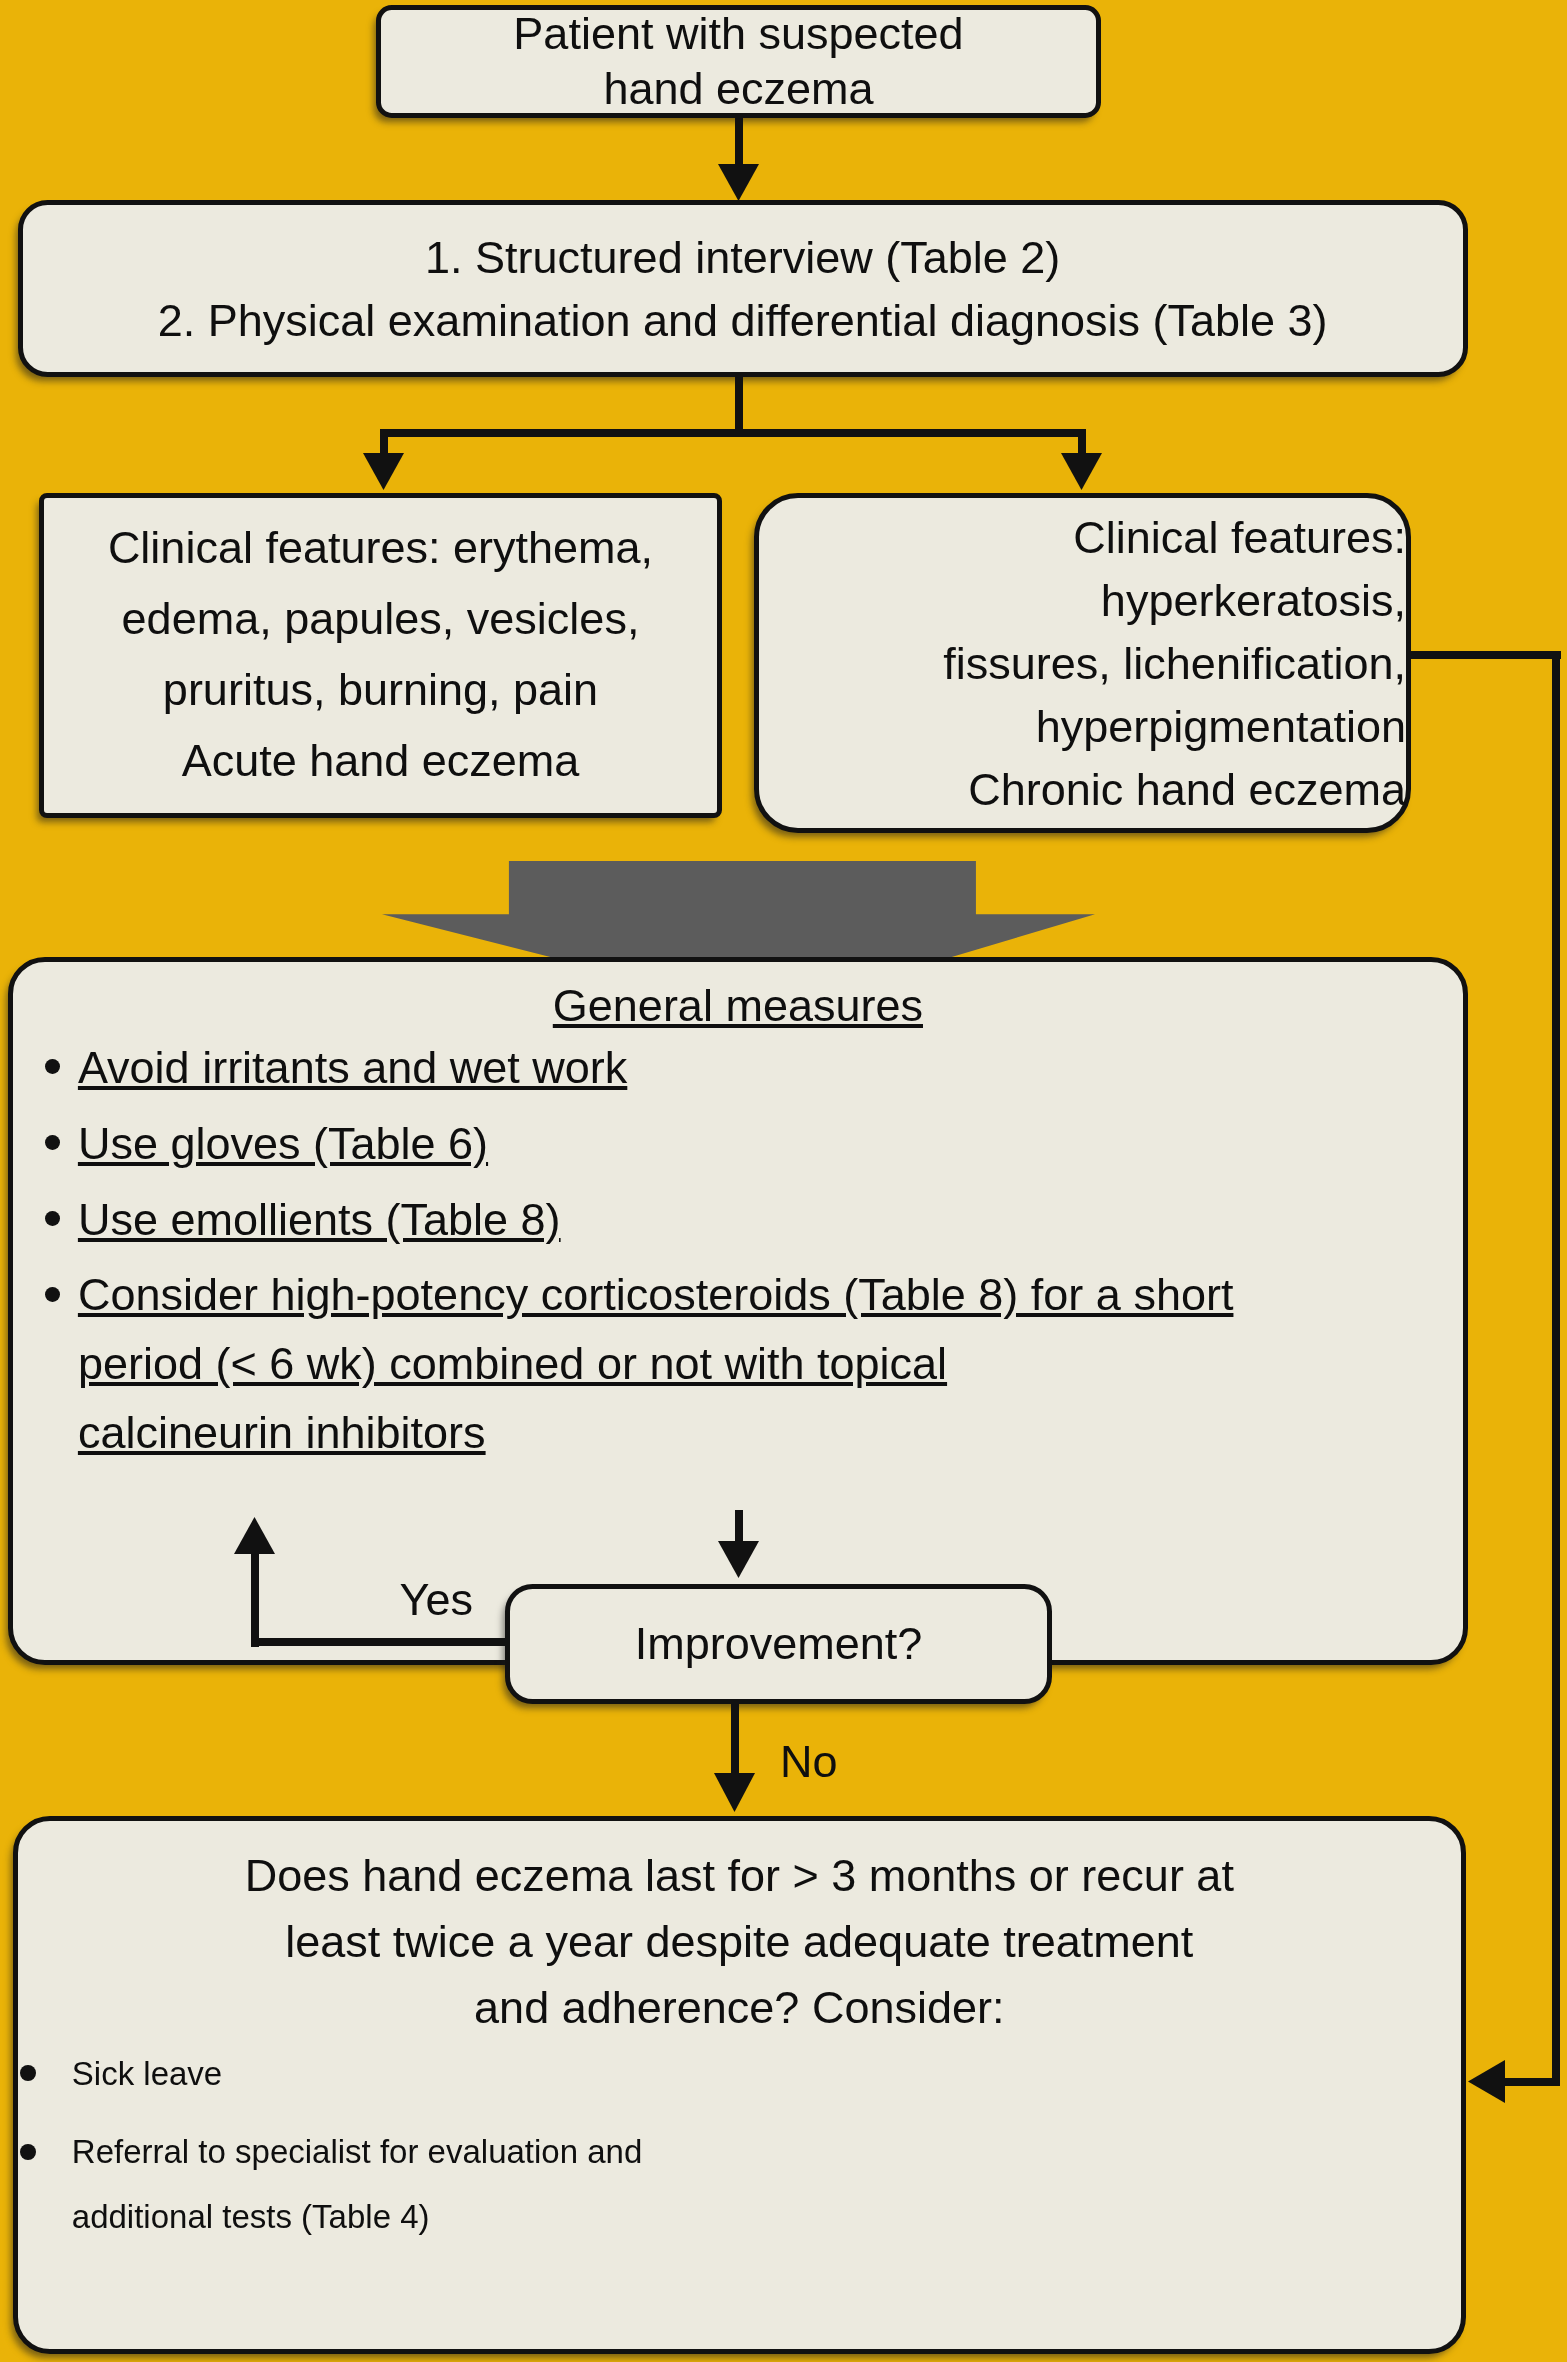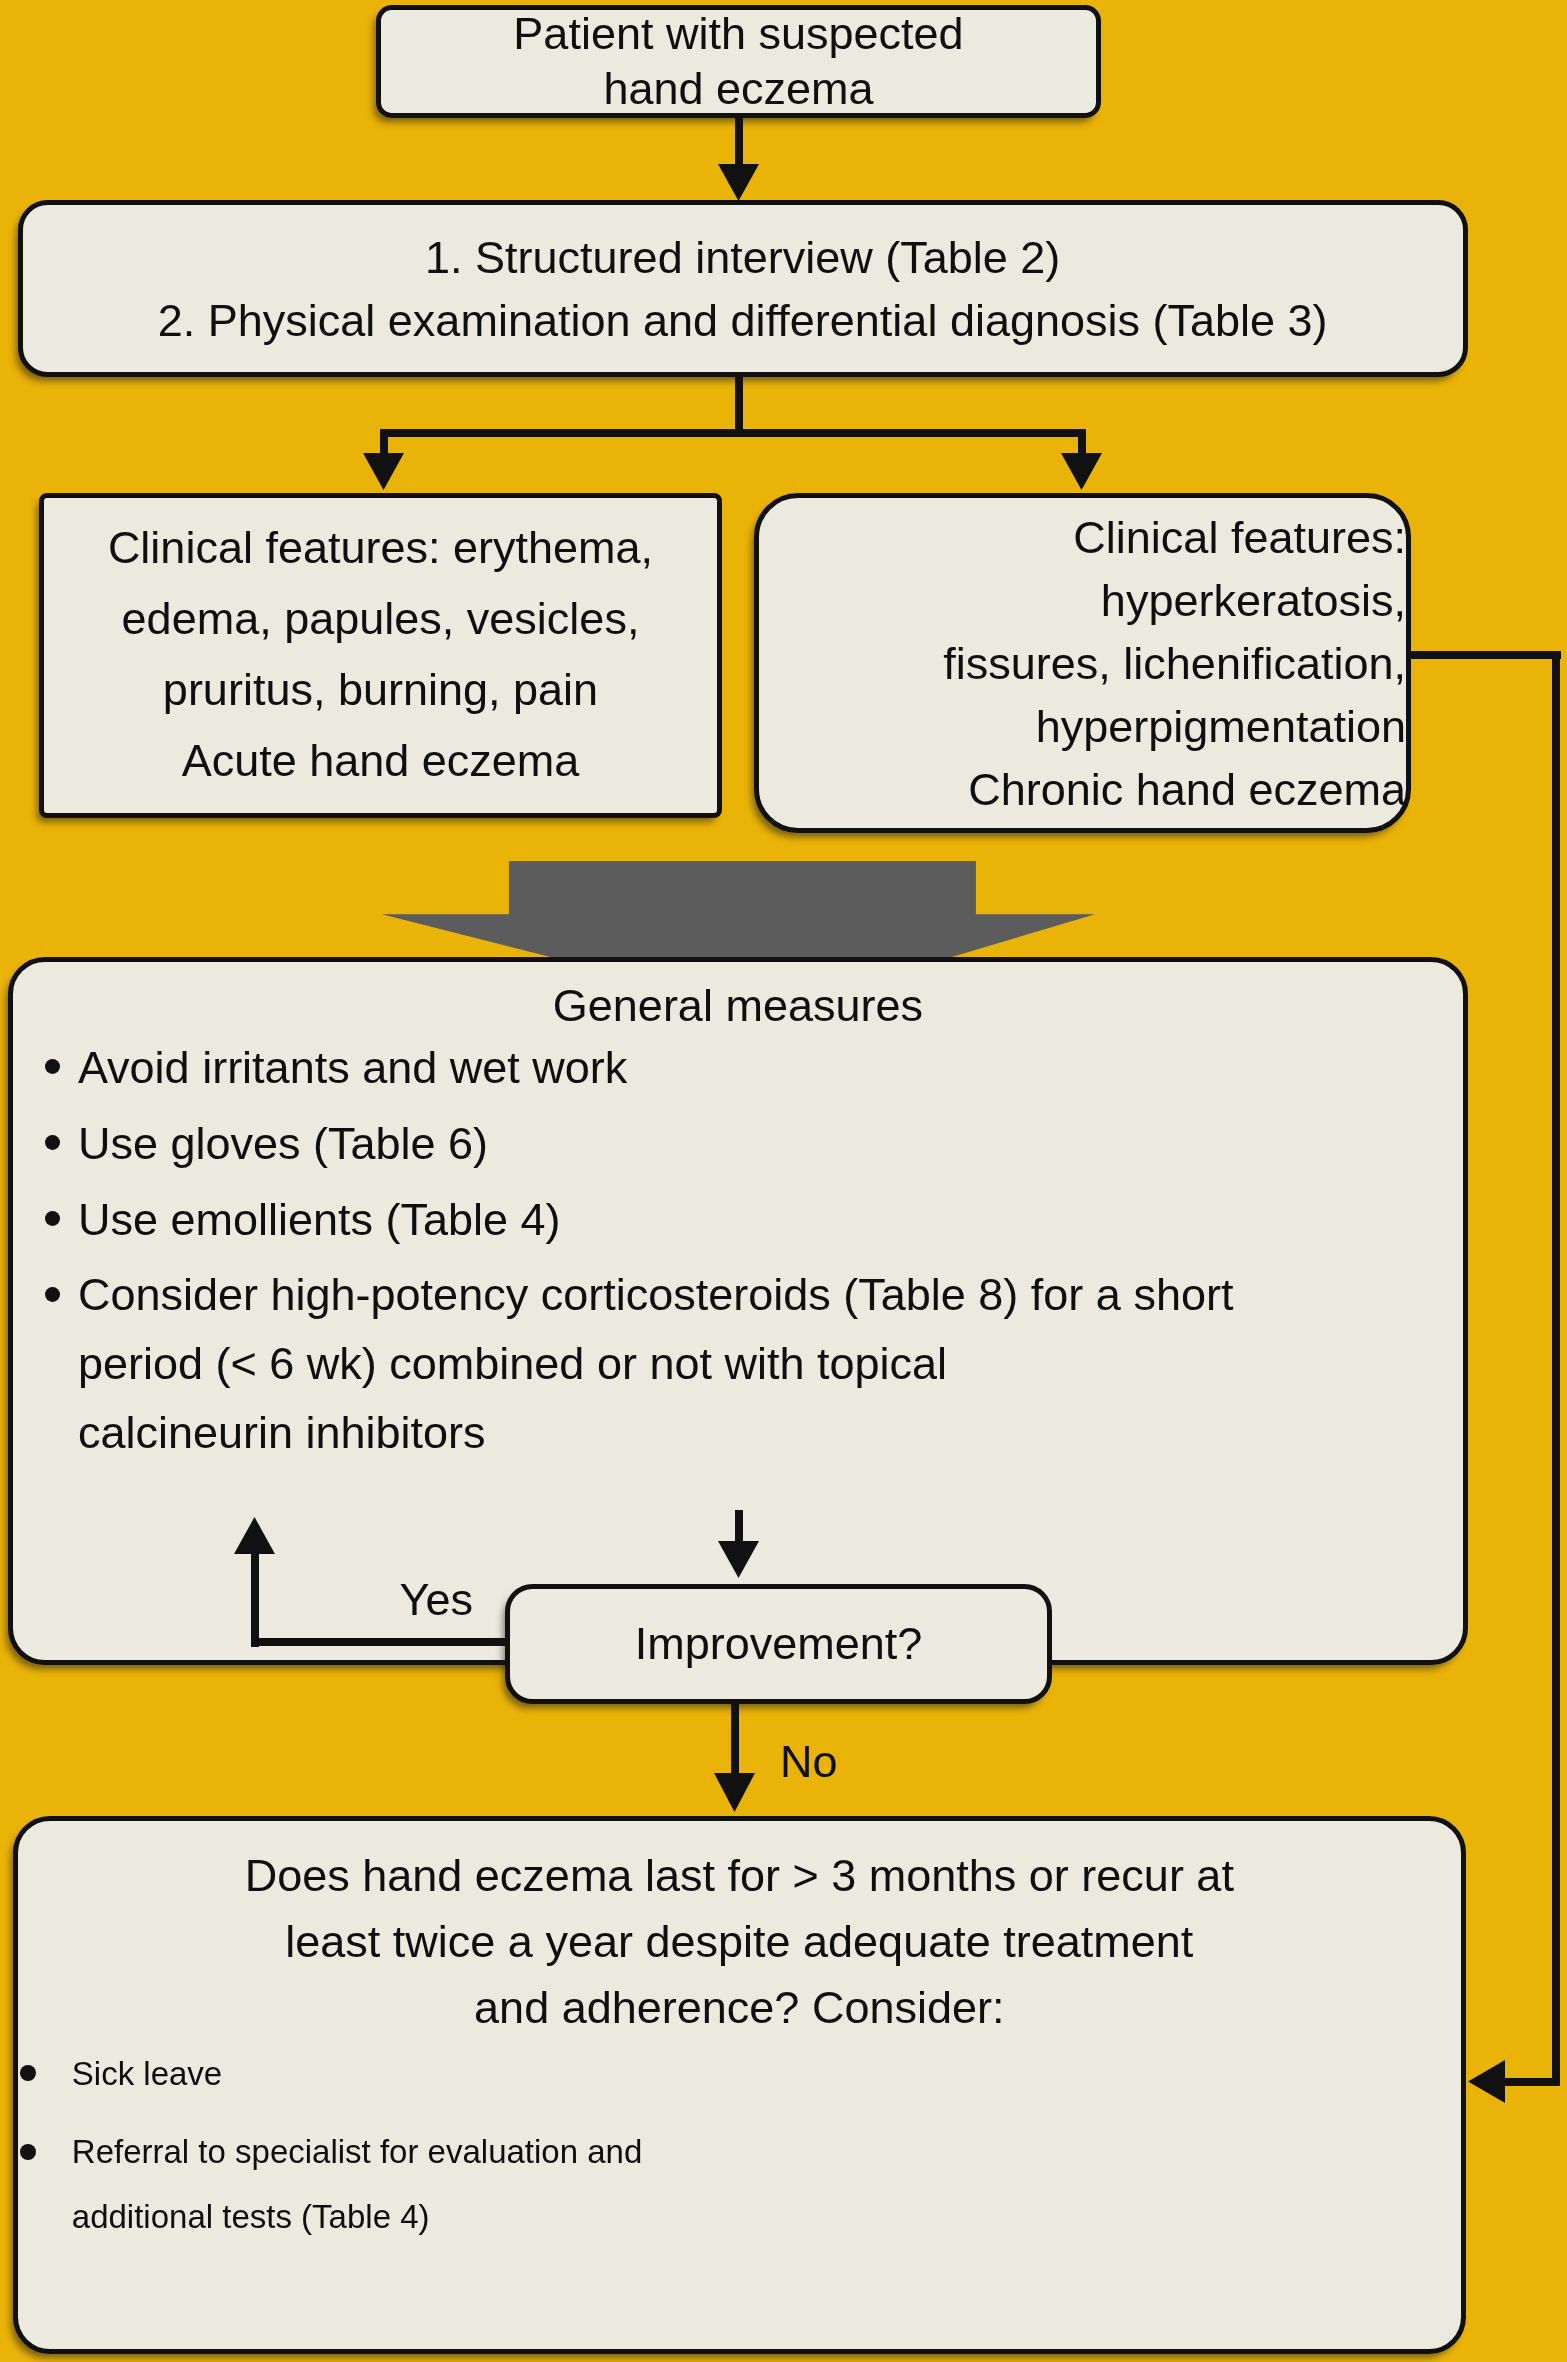--- a/index.html
+++ b/index.html
@@ -78,26 +78,26 @@
 Chronic hand eczema</div>
   </div>
 
   <div class="line" style="left:1411px;top:651px;width:150px;height:7.9px;"></div>
   <div class="line" style="left:1552px;top:651px;width:7.9px;height:1434px;"></div>
   <div class="line" style="left:1499px;top:2078px;width:61px;height:7.9px;"></div>
   <div class="head head-left" style="left:1468px;top:2060px;width:37px;height:43px;"></div>
 
   <div class="big-arrow"></div>
 
-  <div class="box" style="left:7.9px;top:957px;width:1460px;height:708px;border-radius:37px;">
+  <div class="box" style="left:7.9px;top:957px;width:1460px;height:708px;border-radius:37px;text-decoration:underline;">
     <div class="gm-title">General measures</div>
     <ul class="bullets gm-list">
       <li>Avoid irritants and wet work</li>
       <li>Use gloves (Table 6)</li>
-      <li>Use emollients (Table 4)</li>
+      <li>Use emollients (Table 8)</li>
       <li>Consider high-potency corticosteroids (Table 8) for a short
 period (&lt; 6 wk) combined or not with topical
 calcineurin inhibitors</li>
     </ul>
   </div>
 
   <div class="line" style="left:735px;top:1510px;width:7.9px;height:34px;"></div>
   <div class="head head-down" style="left:718px;top:1541px;width:41px;height:37px;"></div>
 
   <div class="box flex-center" style="left:505px;top:1584px;width:547px;height:120px;border-radius:27.6px;">

